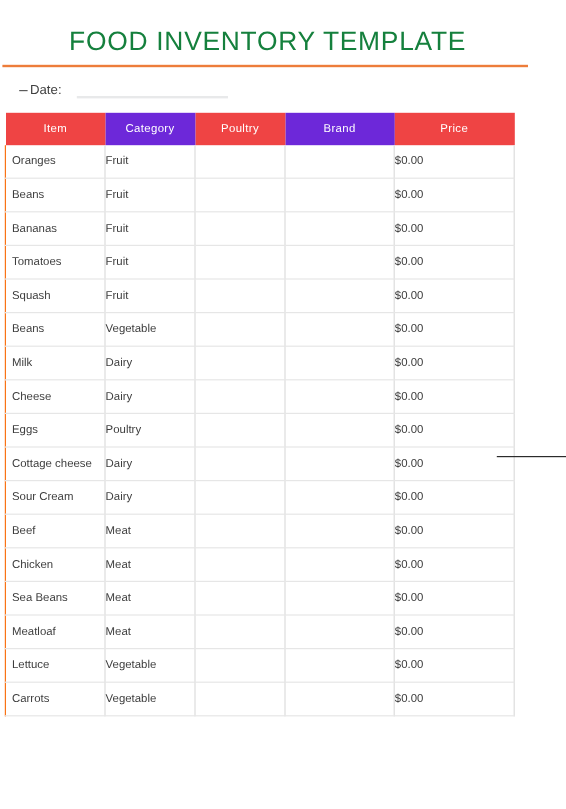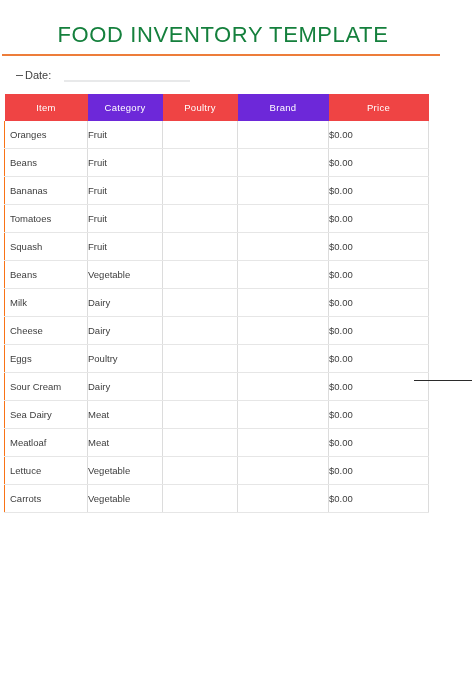--- a/index.html
+++ b/index.html
@@ -216,28 +216,49 @@
           <td class="c-price">$0.00</td>
         </tr>
         <tr>
           <td class="c-item">Eggs</td>
           <td class="c-category">Poultry</td>
           <td class="c-qty"></td>
           <td class="c-brand"></td>
           <td class="c-price">$0.00</td>
         </tr>
         <tr>
+          <td class="c-item">Cottage cheese</td>
+          <td class="c-category">Dairy</td>
+          <td class="c-qty"></td>
+          <td class="c-brand"></td>
+          <td class="c-price">$0.00</td>
+        </tr>
+        <tr>
           <td class="c-item">Sour Cream</td>
           <td class="c-category">Dairy</td>
           <td class="c-qty"></td>
           <td class="c-brand"></td>
           <td class="c-price">$0.00</td>
         </tr>
         <tr>
-          <td class="c-item">Sea Dairy</td>
+          <td class="c-item">Beef</td>
+          <td class="c-category">Meat</td>
+          <td class="c-qty"></td>
+          <td class="c-brand"></td>
+          <td class="c-price">$0.00</td>
+        </tr>
+        <tr>
+          <td class="c-item">Chicken</td>
+          <td class="c-category">Meat</td>
+          <td class="c-qty"></td>
+          <td class="c-brand"></td>
+          <td class="c-price">$0.00</td>
+        </tr>
+        <tr>
+          <td class="c-item">Sea Beans</td>
           <td class="c-category">Meat</td>
           <td class="c-qty"></td>
           <td class="c-brand"></td>
           <td class="c-price">$0.00</td>
         </tr>
         <tr>
           <td class="c-item">Meatloaf</td>
           <td class="c-category">Meat</td>
           <td class="c-qty"></td>
           <td class="c-brand"></td>

